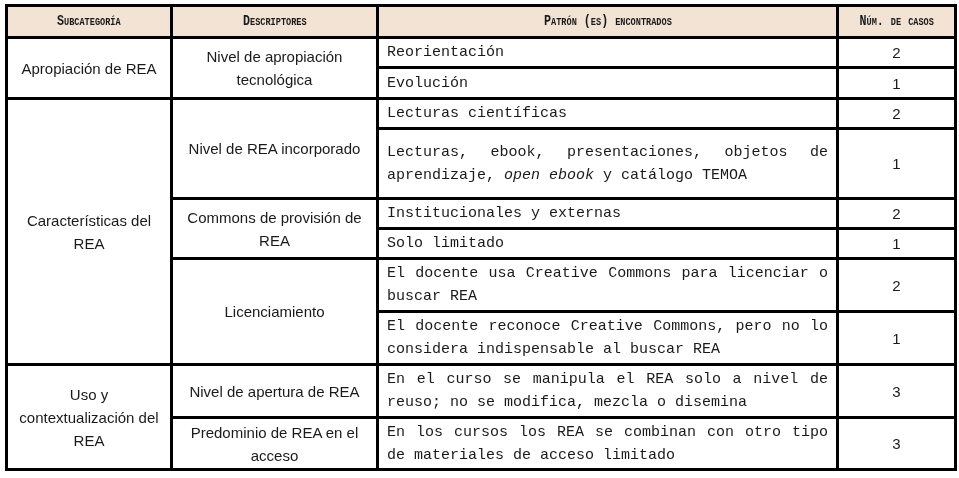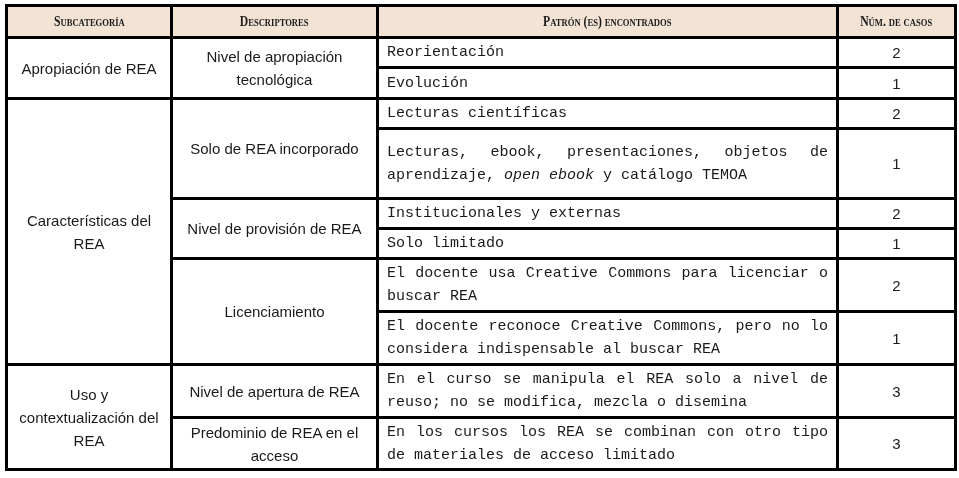--- a/index.html
+++ b/index.html
@@ -4,21 +4,21 @@
 <style>
   html, body { margin: 0; padding: 0; background: #ffffff; }
   body { width: 959px; height: 478px; position: relative; overflow: hidden; font-family: "Liberation Sans", sans-serif; color: #1a1a1a; }
   table.t {
     position: absolute; left: 5px; top: 4px;
     width: 949px; border-collapse: collapse; table-layout: fixed;
   }
   .t td, .t th { border: 3px solid #000; padding: 0 8px; font-size: 15px; line-height: 23px; vertical-align: middle; }
   .t th {
     background: #f2e3d5; height: 29px; font-weight: bold;
-    font-family: Liberation Serif, serif;
+    font-family: Liberation Mono, monospace;
     font-variant: small-caps; font-size: 15px; letter-spacing: 0; text-align: center;
     transform-origin: center;
   }
   .t th span { display: inline-block; transform: scaleX(0.78); white-space: nowrap; }
   .c-sub { text-align: center; margin-left: 20px; }
   .c-desc { text-align: center; }
   .c-pat { text-align: justify; font-family: Liberation Mono, monospace; }
   .c-num { text-align: center; }
   em { font-style: italic; }
 </style>
@@ -48,30 +48,30 @@
       <td class="c-pat">Reorientación</td>
       <td class="c-num">2</td>
     </tr>
     <tr style="height:31px">
       <td class="c-pat">Evolución</td>
       <td class="c-num">1</td>
     </tr>
 
     <tr style="height:30px">
       <td class="c-sub" rowspan="6">Características del REA</td>
-      <td class="c-desc" rowspan="2">Solo de REA incorporado</td>
+      <td class="c-desc" rowspan="2">Nivel de REA incorporado</td>
       <td class="c-pat">Lecturas científicas</td>
       <td class="c-num">2</td>
     </tr>
     <tr style="height:70px">
       <td class="c-pat"><span>Lecturas, ebook, presentaciones, objetos de aprendizaje,</span> <em>open ebook</em><span> y catálogo TEMOA</span></td>
       <td class="c-num">1</td>
     </tr>
     <tr style="height:30px">
-      <td class="c-desc" rowspan="2">Nivel de provisión de REA</td>
+      <td class="c-desc" rowspan="2">Commons de provisión de REA</td>
       <td class="c-pat">Institucionales y externas</td>
       <td class="c-num">2</td>
     </tr>
     <tr style="height:30px">
       <td class="c-pat">Solo limitado</td>
       <td class="c-num">1</td>
     </tr>
     <tr style="height:53px">
       <td class="c-desc" rowspan="2">Licenciamiento</td>
       <td class="c-pat">El docente usa Creative Commons para licenciar o buscar REA</td>

